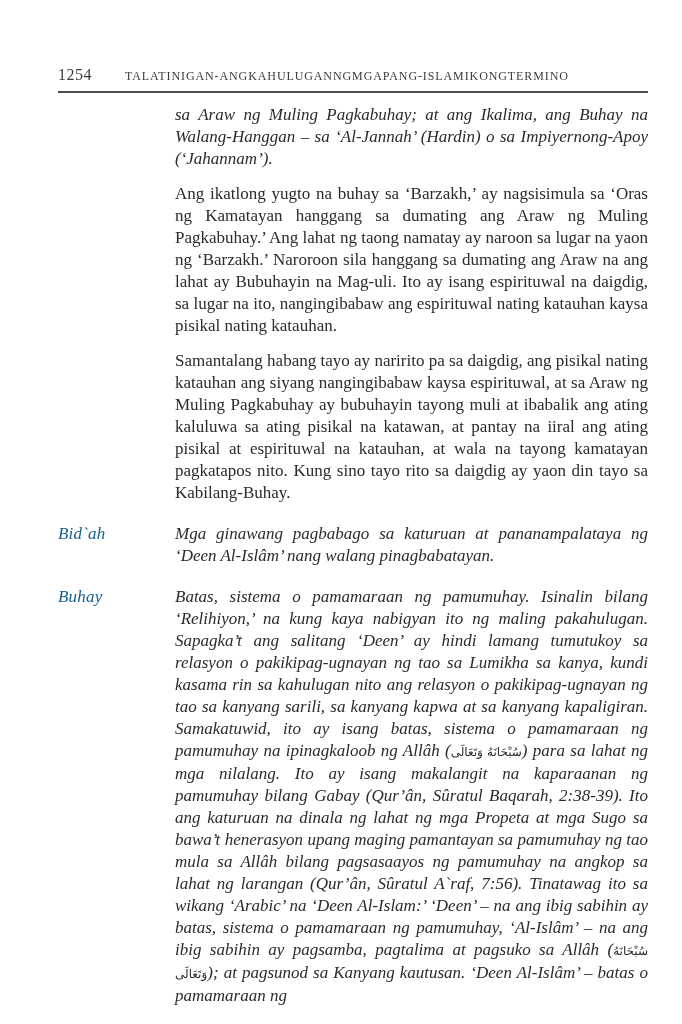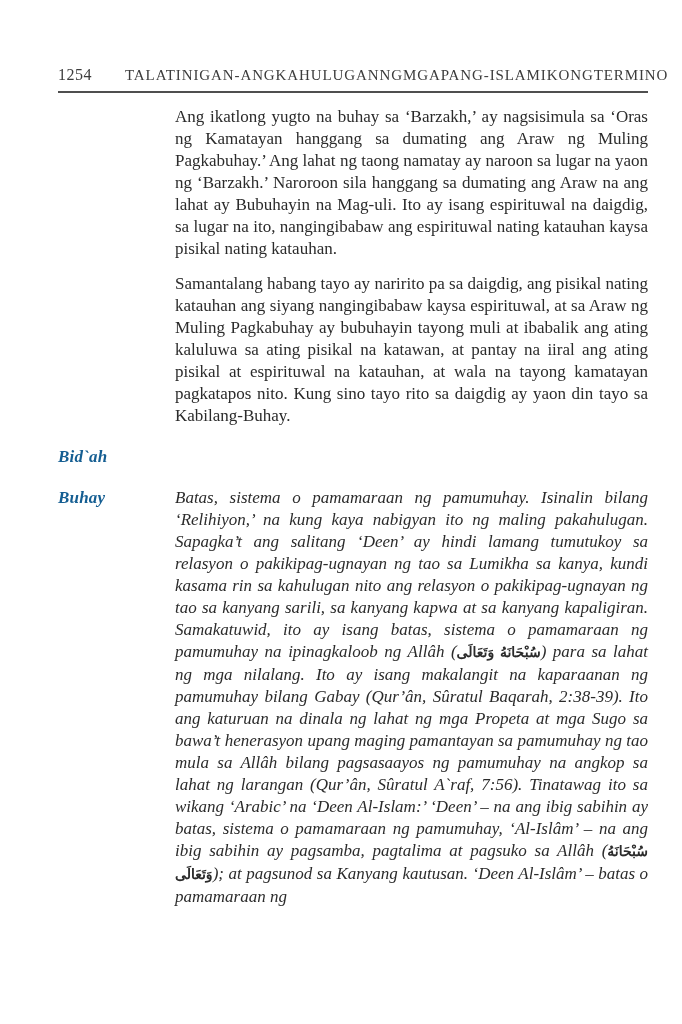--- a/index.html
+++ b/index.html
@@ -27,84 +27,89 @@
   }
   .page-num {
     width: 67px;
     flex: 0 0 67px;
     font-size: 16px;
     letter-spacing: 0.5px;
     color: #3c3c3c;
   }
   .running-title {
     flex: 1;
-    font-size: 15px;
+    font-size: 12px;
     letter-spacing: 0.9px;
     white-space: nowrap;
     color: #3c3c3c;
   }
   .body-blocks { display: block; }
   .block {
     display: grid;
     grid-template-columns: 117px 1fr;
     align-items: start;
   }
   .block.cont { margin-top: 13px; }
   .block.first { margin-top: 11px; }
   .block.entry { margin-top: 19px; }
   .term {
     font-size: 17px;
-    font-weight: 700;
+    font-weight: 400;
     font-style: italic;
     color: var(--headword, #155e92);
     line-height: 22px;
     letter-spacing: 0.2px;
   }
   .def {
     margin: 0;
     font-size: 17px;
     line-height: 22px;
     text-align: justify;
     color: var(--body, #2b2b2b);
   }
   .def.italic { font-style: italic; }
   .seg-bold { font-weight: 400; }
   .seg-arabic {
     font-style: normal;
-    font-weight: 700;
-    font-size: 14px;
+    font-weight: 400;
+    font-size: 12px;
     direction: rtl;
     unicode-bidi: isolate;
   }
 </style>
 </head>
 <body>
 
 <div class="page" style="--bg: #ffffff; --body: #2b2b2b; --headword: #155e92; --rule: #4f4f4f;">
 
   <header class="page-header">
     <span class="page-num">1254</span>
     <span class="running-title">TALATINIGAN-ANGKAHULUGANNGMGAPANG-ISLAMIKONGTERMINO</span>
   </header>
 
   <main class="body-blocks">
 
+    <div class="block cont first">
+      <div class="term"></div>
+      <p class="def italic"><span>sa Araw ng Muling Pagkabuhay; at ang Ikalima, ang Buhay na Walang-Hanggan – sa ‘Al-Jannah’ (Hardin) o sa Impiyernong-Apoy (‘Jahannam’).</span></p>
+    </div>
 
     <div class="block cont">
       <div class="term"></div>
       <p class="def"><span>Ang ikatlong yugto na buhay sa ‘Barzakh,’ ay nagsisimula sa ‘Oras ng Kamatayan hanggang sa dumating ang Araw ng Muling Pagkabuhay.’ Ang lahat ng taong namatay ay naroon sa lugar na yaon ng ‘Barzakh.’ Naroroon sila hanggang sa dumating ang Araw na ang lahat ay Bubuhayin na Mag-uli. Ito ay isang espirituwal na daigdig, sa lugar na ito, nangingibabaw ang espirituwal nating katauhan kaysa pisikal nating katauhan.</span></p>
     </div>
 
     <div class="block cont">
       <div class="term"></div>
       <p class="def"><span>Samantalang habang tayo ay naririto pa sa daigdig, ang pisikal nating katauhan ang siyang nangingibabaw kaysa espirituwal, at sa Araw ng Muling Pagkabuhay ay bubuhayin tayong muli at ibabalik ang ating kaluluwa sa ating pisikal na katawan, at pantay na iiral ang ating pisikal at espirituwal na katauhan, at wala na tayong kamatayan pagkatapos nito. Kung sino tayo rito sa daigdig ay yaon din tayo sa Kabilang-Buhay.</span></p>
     </div>
 
     <div class="block entry">
       <div class="term">Bid`ah</div>
+      <p class="def italic"><span>Mga ginawang pagbabago sa katuruan at pananampalataya ng ‘Deen Al-Islâm’ nang walang pinagbabatayan.</span></p>
     </div>
 
     <div class="block entry">
       <div class="term">Buhay</div>
       <p class="def italic"><span>Batas, sistema o pamamaraan ng pamumuhay. Isinalin bilang ‘Relihiyon,’ na kung kaya nabigyan ito ng maling pakahulugan. Sapagka’t ang salitang ‘Deen’ ay hindi lamang tumutukoy sa relasyon o pakikipag-ugnayan ng tao sa Lumikha sa kanya, kundi kasama rin sa kahulugan nito ang relasyon o pakikipag-ugnayan ng tao sa kanyang sarili, sa kanyang kapwa at sa kanyang kapaligiran. Samakatuwid, ito ay isang batas, sistema o pamamaraan ng pamumuhay na ipinagkaloob ng Allâh (</span><span class="seg-arabic">سُبْحَانَهُ وَتَعَالَى</span><span>) para sa lahat ng mga nilalang. Ito ay isang makalangit na kaparaanan ng pamumuhay bilang Gabay (Qur’ân, Sûratul Baqarah, 2:38-39). Ito ang katuruan na dinala ng lahat ng mga Propeta at mga Sugo sa bawa’t henerasyon upang maging pamantayan sa pamumuhay ng tao mula sa Allâh bilang pagsasaayos ng pamumuhay na angkop sa lahat ng larangan (Qur’ân, Sûratul A`raf, 7:56). Tinatawag ito sa wikang ‘Arabic’ na ‘Deen Al-Islam:’ </span><span class="seg-bold">‘Deen’</span><span> – na ang ibig sabihin ay batas, sistema o pamamaraan ng pamumuhay, </span><span class="seg-bold">‘Al-Islâm’</span><span> – na ang ibig sabihin ay pagsamba, pagtalima at pagsuko sa Allâh (</span><span class="seg-arabic">سُبْحَانَهُ وَتَعَالَى</span><span>); at pagsunod sa Kanyang kautusan. </span><span class="seg-bold">‘Deen Al-Islâm’</span><span> – batas o pamamaraan ng</span></p>
     </div>
 
   </main>
 </div>
 

